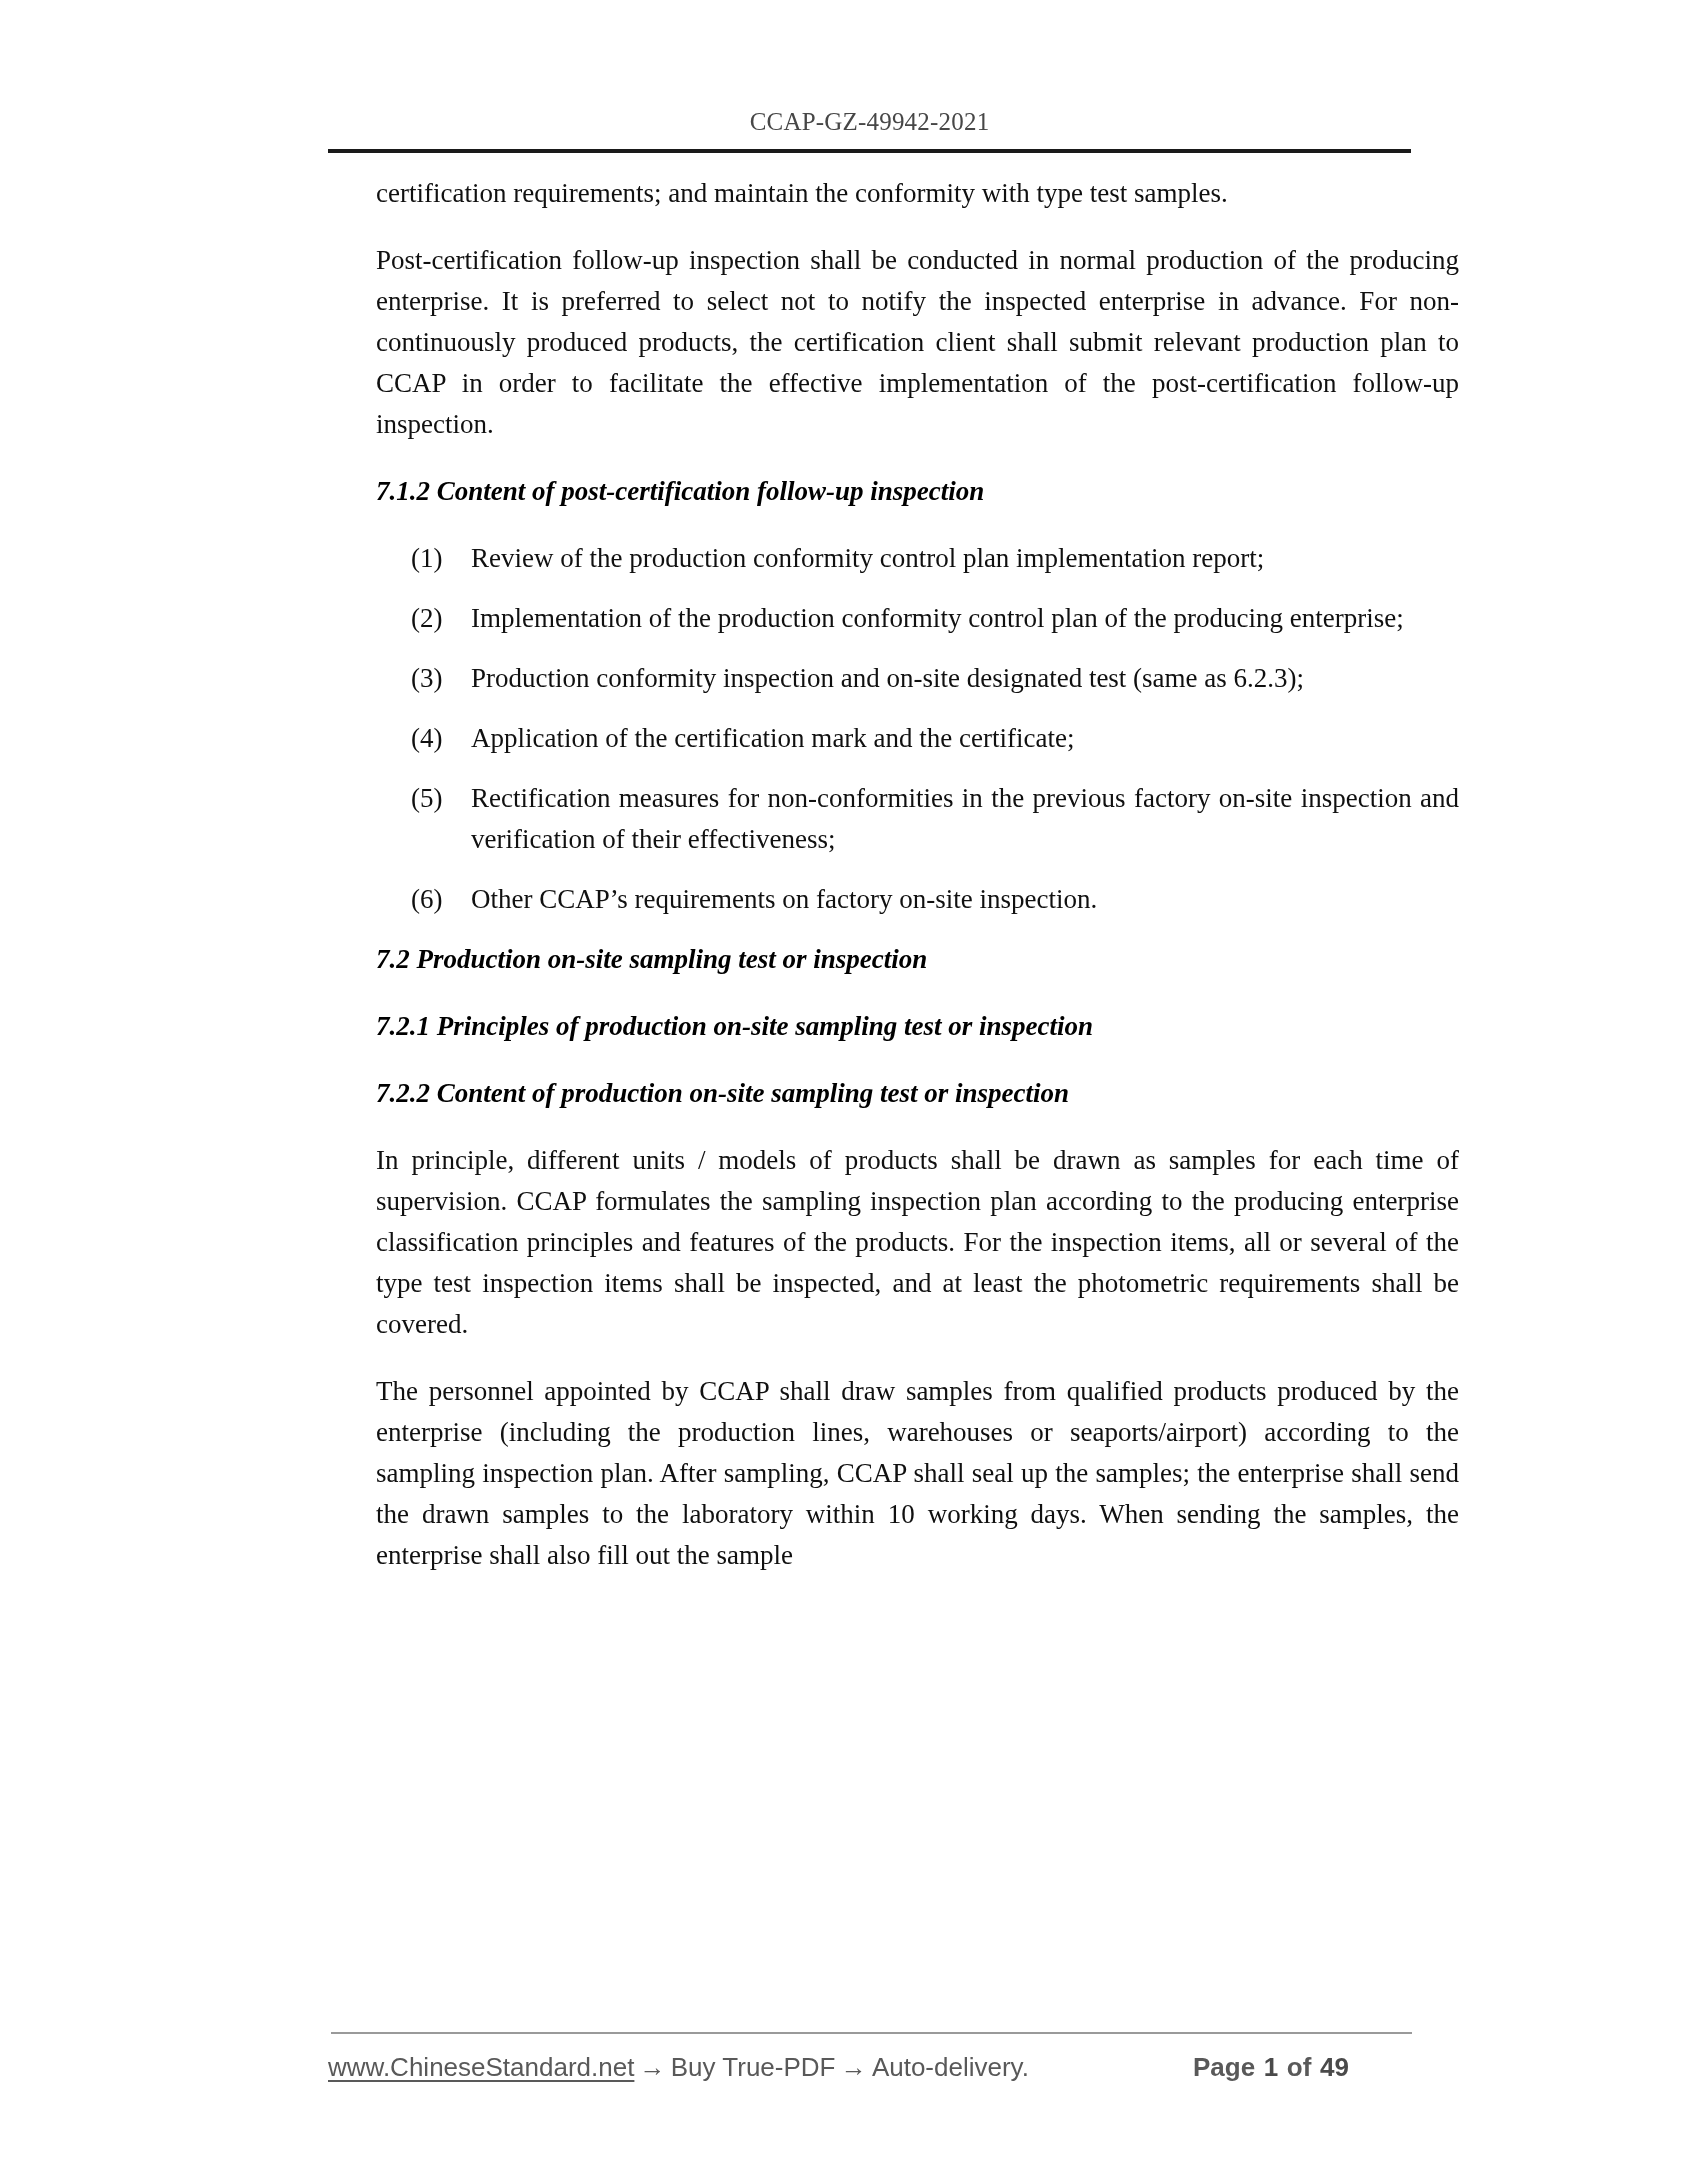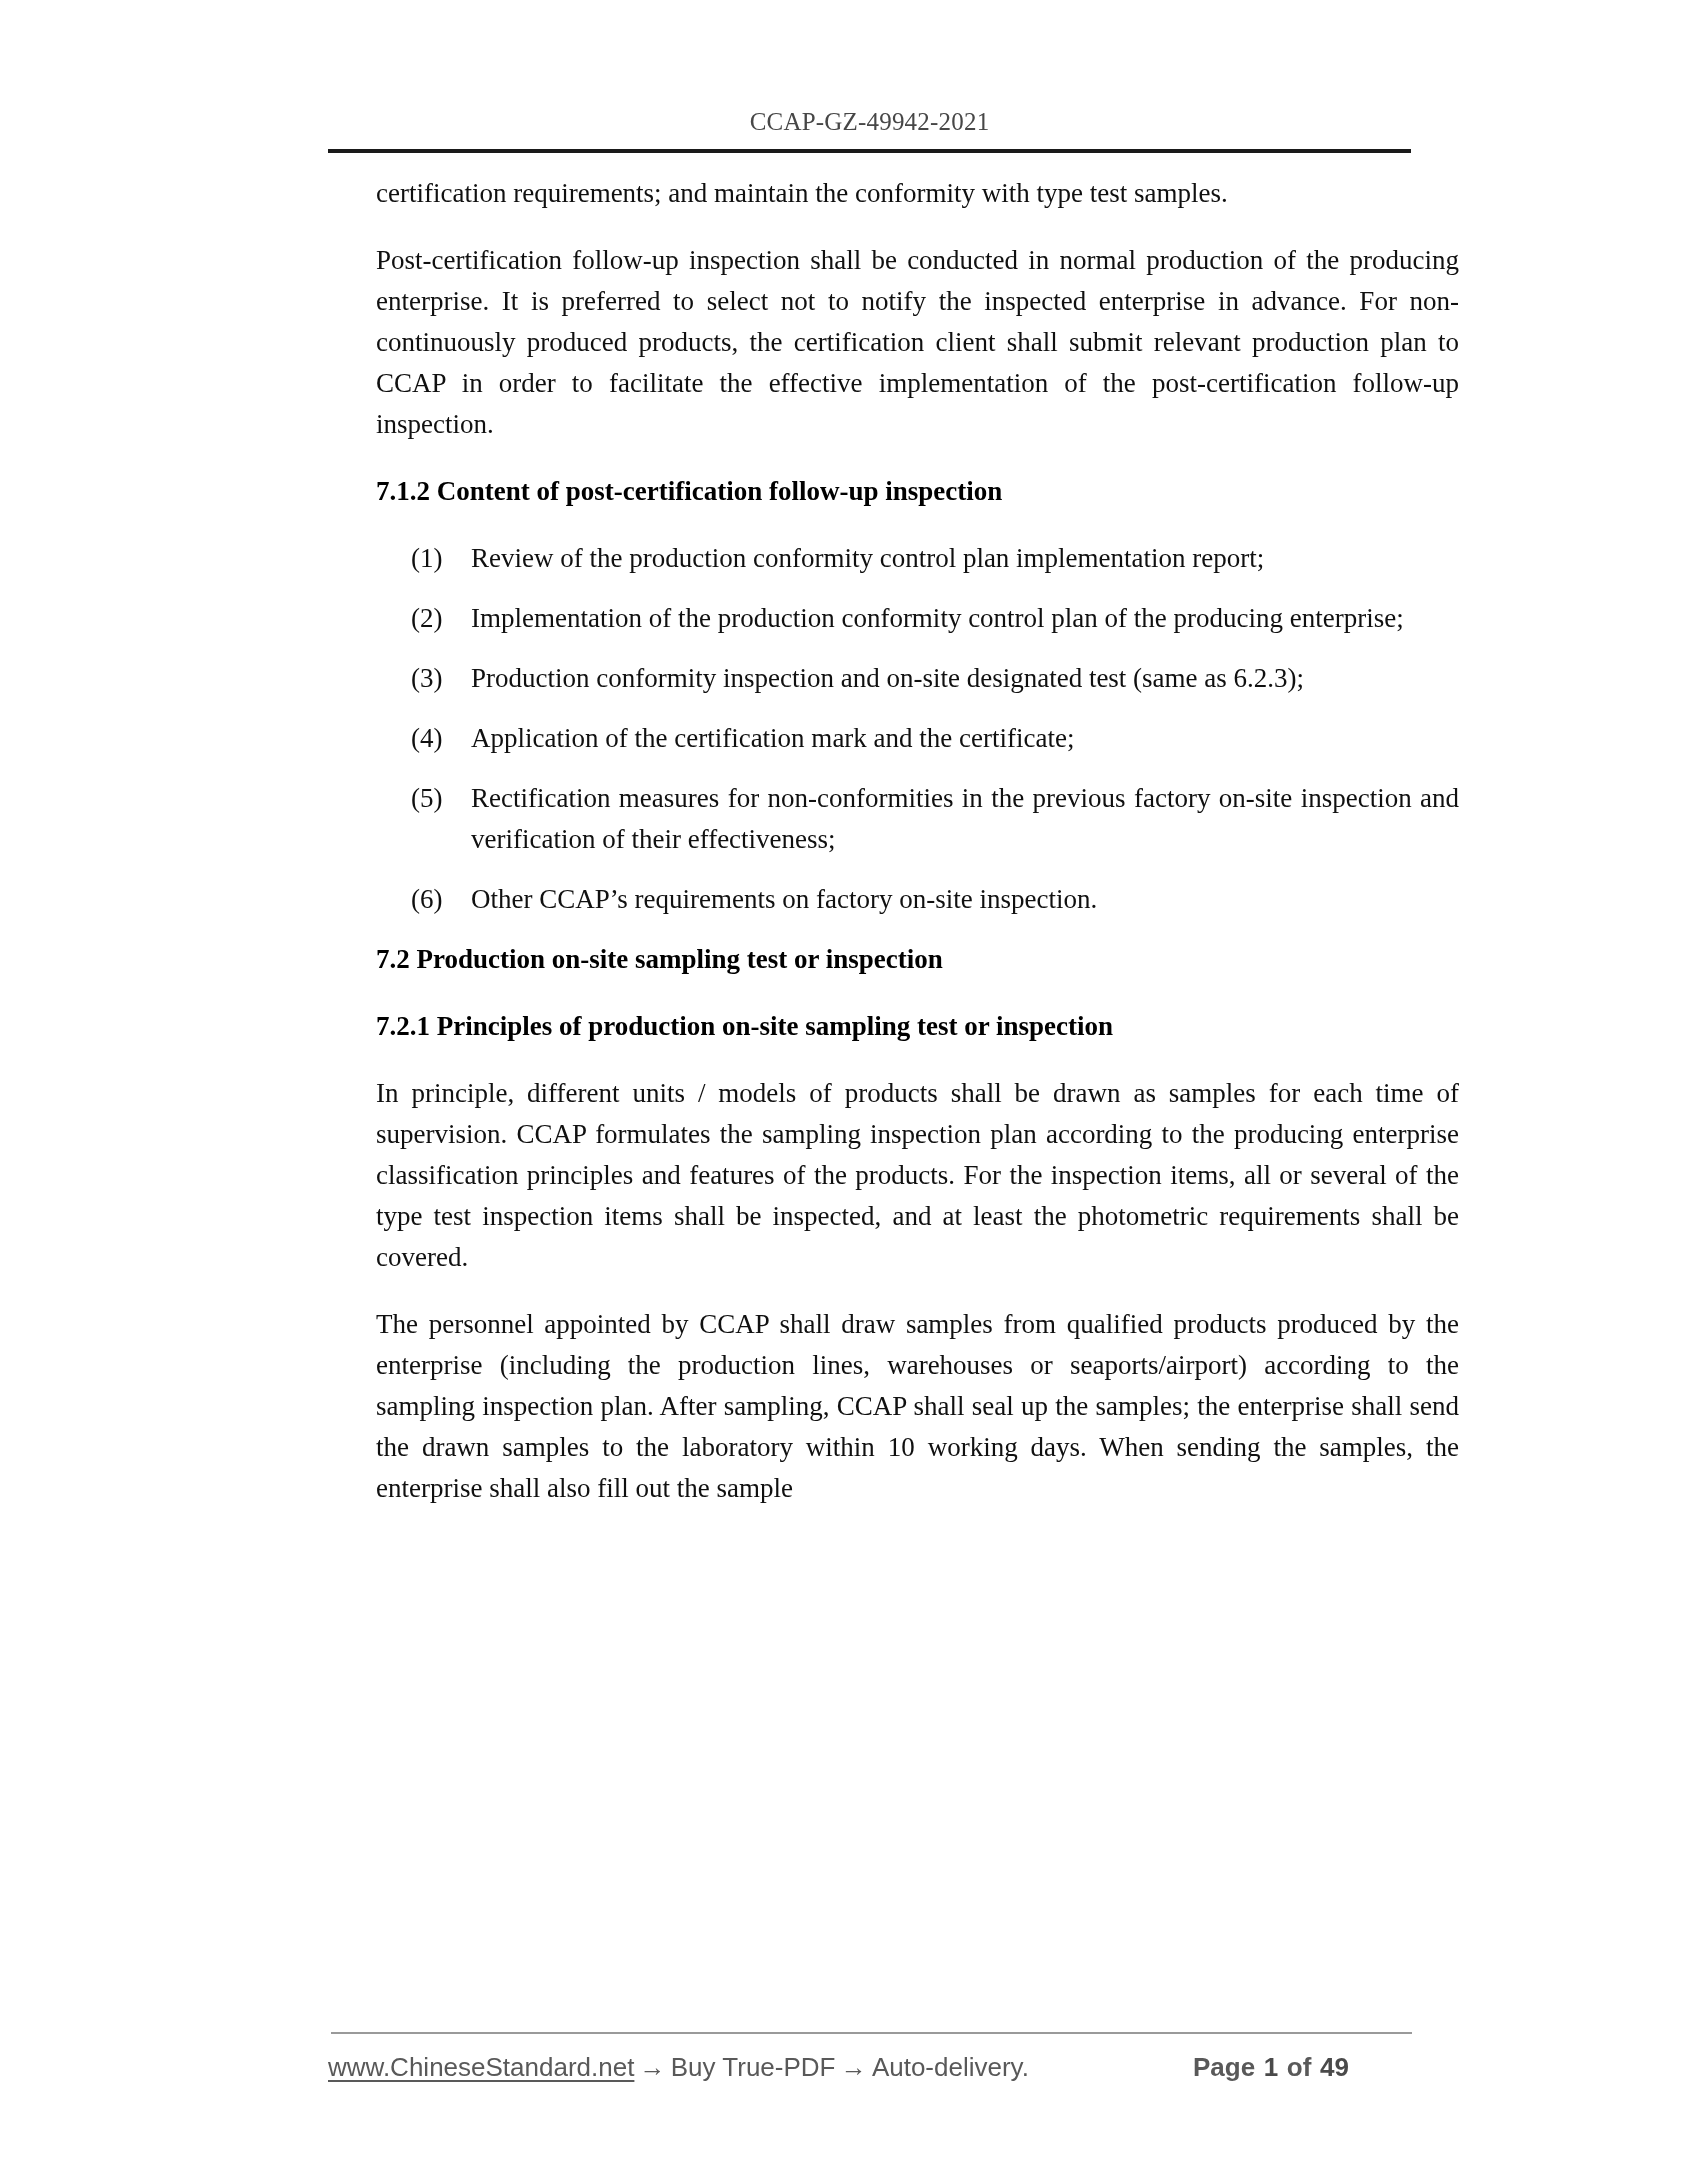--- a/index.html
+++ b/index.html
@@ -59,20 +59,21 @@
     hyphens: none;
   }
 
   h3.heading {
     margin: 15.6px 0 26px 0;
     font-size: 27px;
     line-height: 41px;
     font-weight: bold;
     text-align: left;
     color: #000000;
+    font-style: italic;
   }
 
   
   ol.num-list {
     list-style: none;
     margin: 0 0 15.6px 0;
     padding: 0;
   }
   ol.num-list li {
     position: relative;
@@ -189,20 +190,21 @@
         <span class="marker">(6)</span>
         <span class="item-text">Other CCAP’s requirements on factory on-site inspection.</span>
       </li>
     </ol>
 
     <h3 class="heading">7.2 Production on-site sampling test or inspection</h3>
 
     <h3 class="heading">7.2.1 Principles of production on-site sampling test or inspection</h3>
 
 
+    <h3 class="heading">7.2.2 Content of production on-site sampling test or inspection</h3>
 
     <p class="para">In principle, different units / models of products shall be drawn as samples for each time of supervision. CCAP formulates the sampling inspection plan according to the producing enterprise classification principles and features of the products. For the inspection items, all or several of the type test inspection items shall be inspected, and at least the photometric requirements shall be covered.</p>
 
     <p class="para">The personnel appointed by CCAP shall draw samples from qualified products produced by the enterprise (including the production lines, warehouses or seaports/airport) according to the sampling inspection plan. After sampling, CCAP shall seal up the samples; the enterprise shall send the drawn samples to the laboratory within 10 working days. When sending the samples, the enterprise shall also fill out the sample</p>
 
   </div>
 
   <div class="footer-rule"></div>
   <div class="footer">
     <span class="f-left"><a class="site" href="#">www.ChineseStandard.net</a><span class="arrow">→</span><span>Buy True-PDF</span><span class="arrow">→</span><span>Auto-delivery.</span></span>

